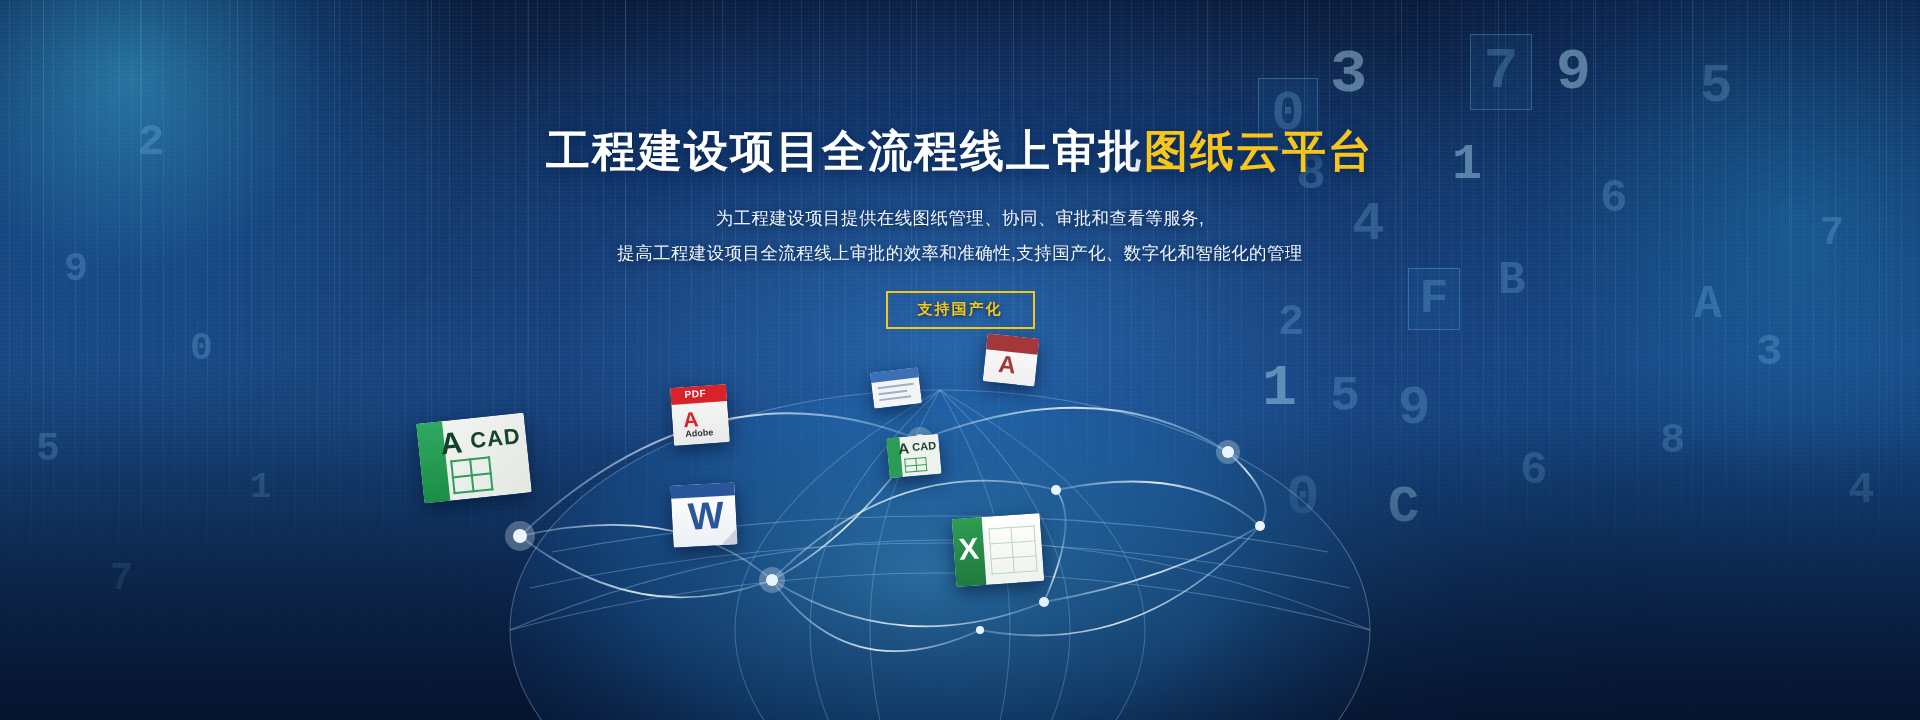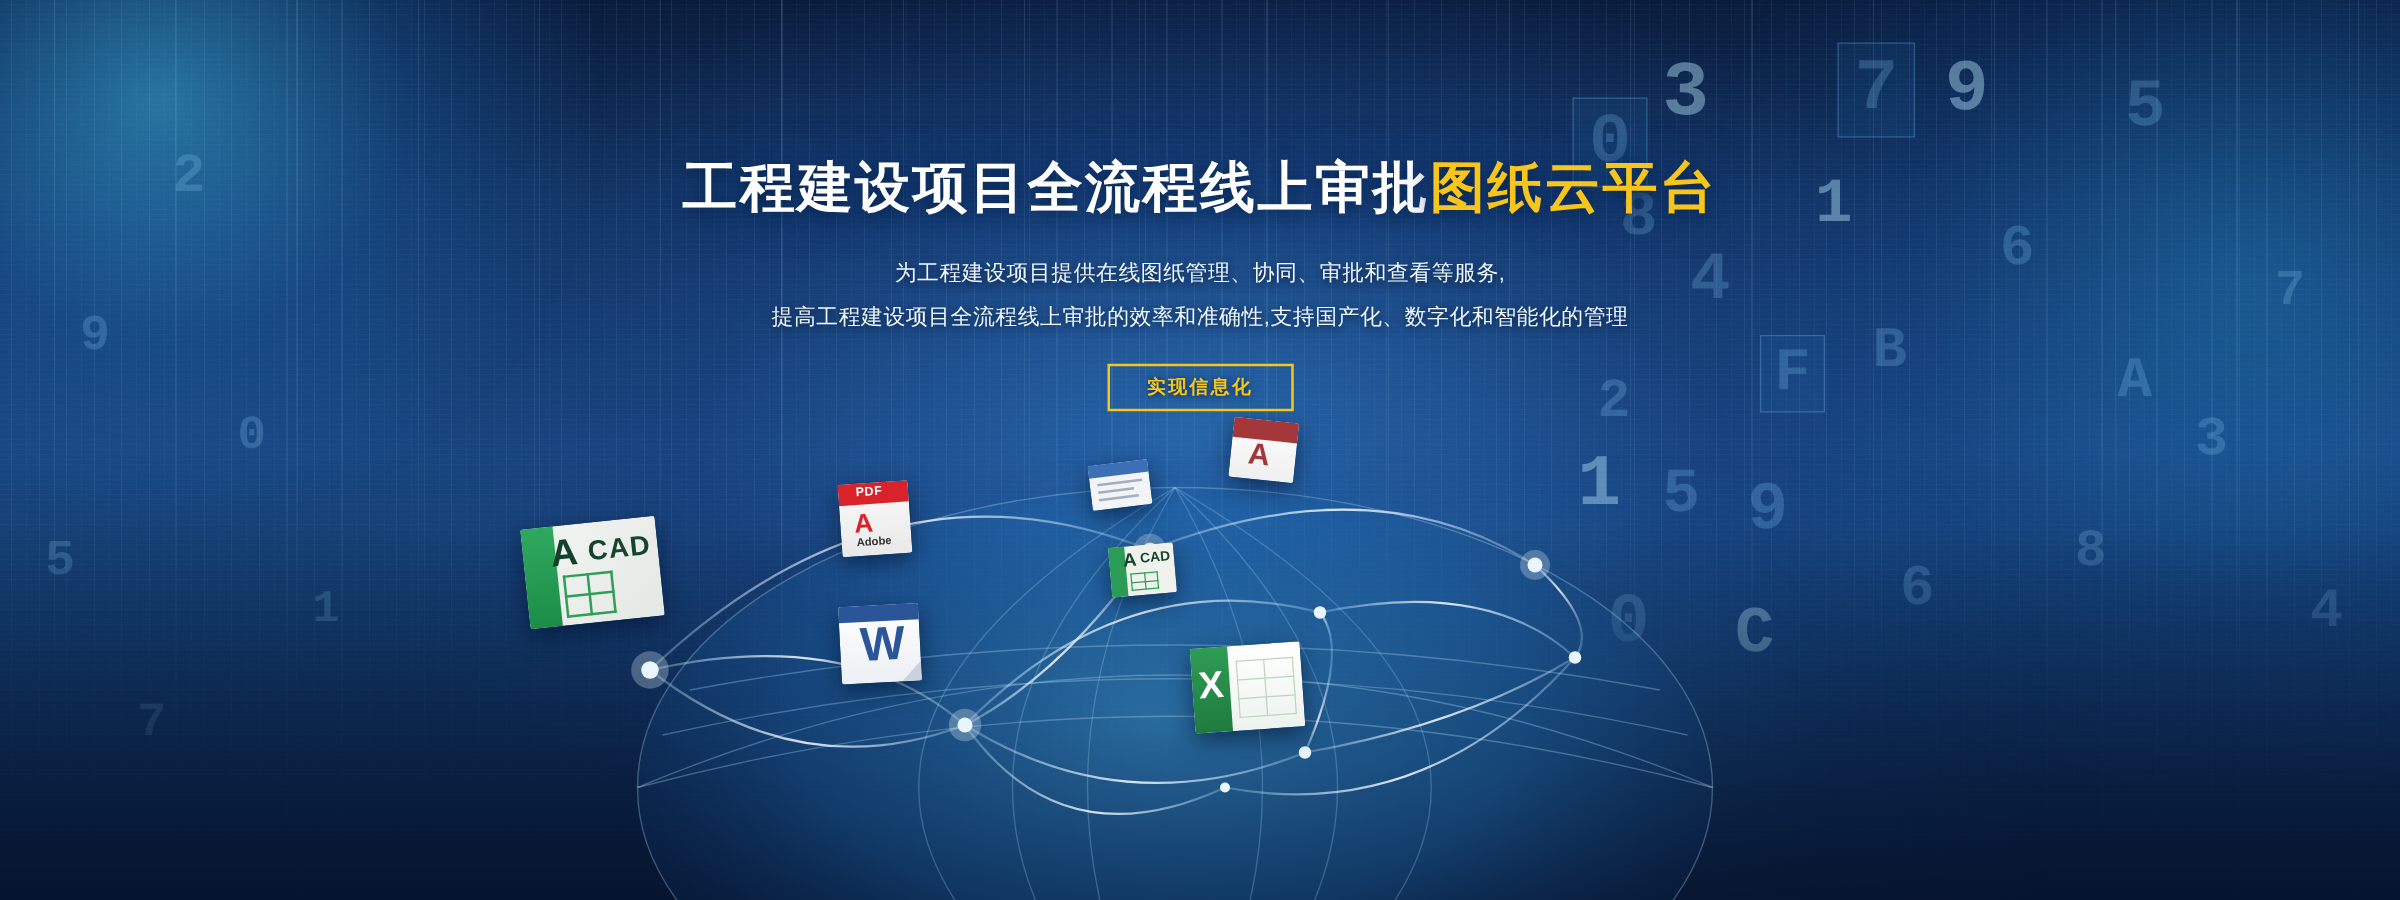--- a/index.html
+++ b/index.html
@@ -439,17 +439,17 @@
       <span class="white">工程建设项目全流程线上审批</span><span class="accent">图纸云平台</span>
     </h1>
 
 
     <div class="sub-block">
       <div class="sub2">为工程建设项目提供在线图纸管理、协同、审批和查看等服务,</div>
       <div class="sub3">提高工程建设项目全流程线上审批的效率和准确性,支持国产化、数字化和智能化的管理</div>
     </div>
 
     <div class="cta-wrap">
-      <button class="cta">实现信息化</button>
+      <button class="cta">支持国产化</button>
     </div>
   </div>
 
 </div>
 
 </body></html>

